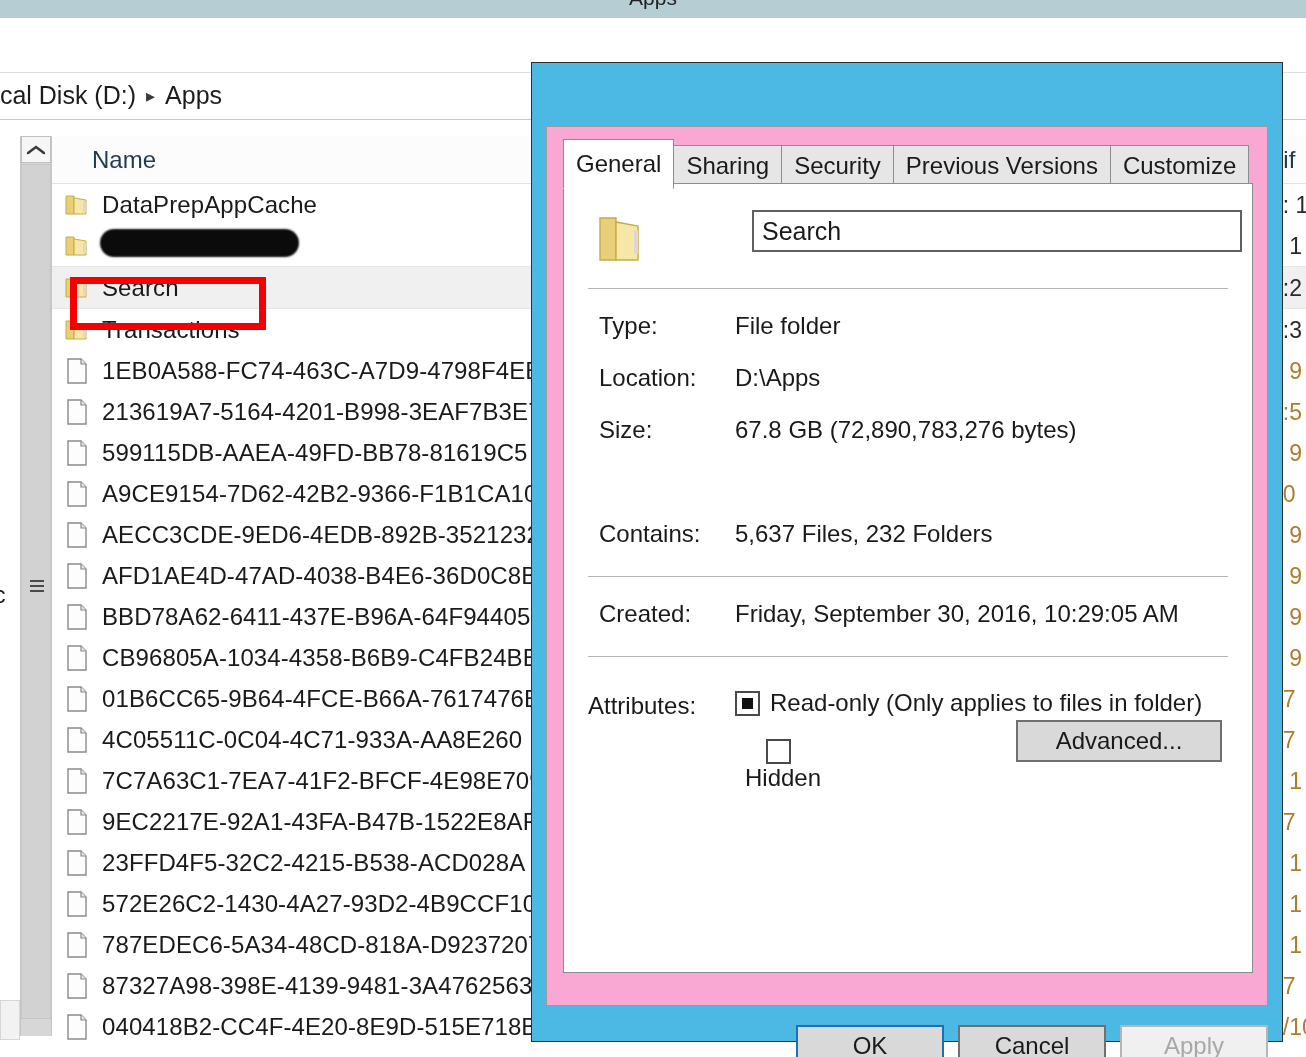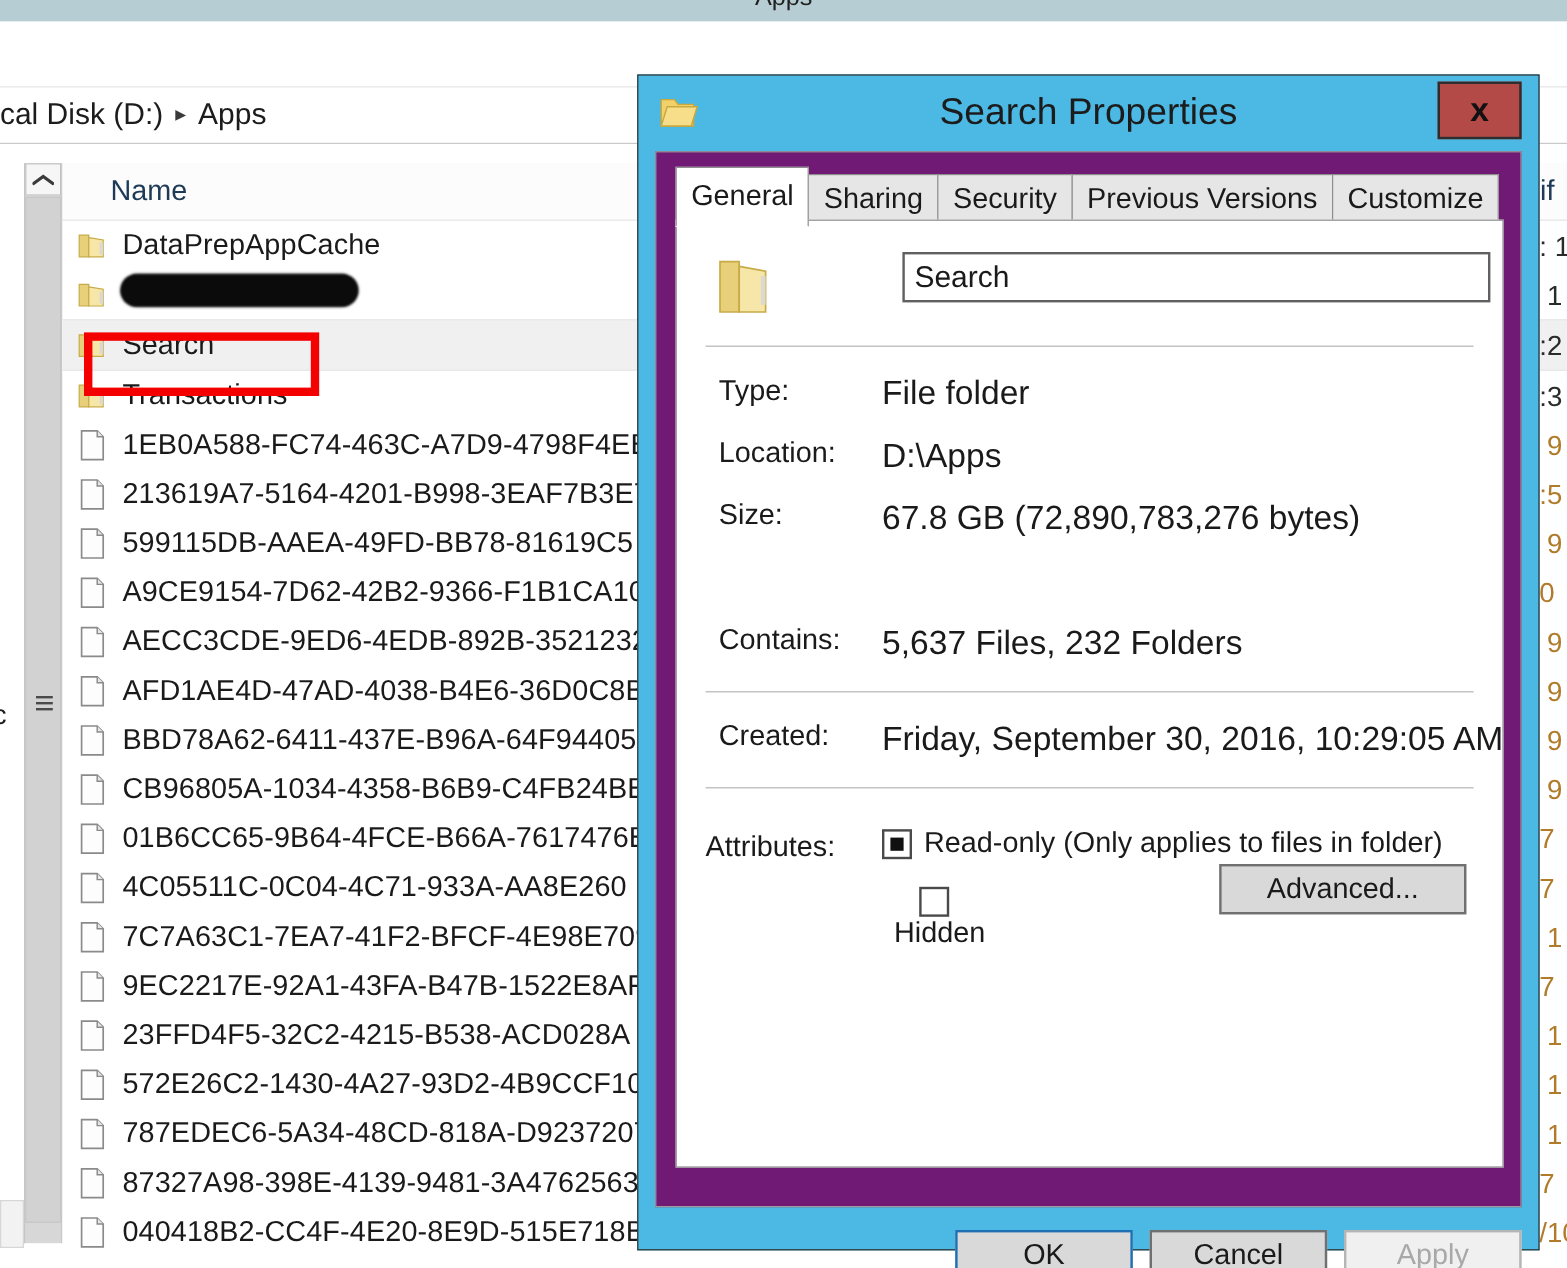--- a/index.html
+++ b/index.html
@@ -125,21 +125,21 @@
   }
   .dlg-close {
     position: absolute; right: 14px; top: 5px; width: 70px; height: 48px;
     background: #b34a48; border: 2px solid #2e2e2e; box-sizing: border-box;
     color: #111; font-size: 28px; font-weight: bold;
     display: flex; align-items: center; justify-content: center;
     cursor: pointer;
   }
   .dlg-body {
     position: absolute; left: 14px; top: 63px; width: 722px; height: 880px;
-    background: #701a75; border: 1px solid #9c9c9c; box-sizing: border-box;
+    background: #f9a8d4; border: 1px solid #9c9c9c; box-sizing: border-box;
   }
   .tabs { position: absolute; left: 16px; top: 12px; display: flex; align-items: flex-end; }
   .tab {
     font-size: 24px; color: #1a1a1a;
     padding: 6px 12px 8px 12px;
     background: #e6e6e6; border: 1px solid #8d8d8d; margin-right: -1px;
     box-sizing: border-box; cursor: pointer; white-space: nowrap;
   }
   .tab.active {
     background: #ffffff; border-bottom-color: #ffffff;
@@ -156,21 +156,21 @@
     position: absolute; left: 172px; top: 8px; width: 490px; height: 42px;
     background: #ffffff; border: 2px solid #606060; box-sizing: border-box;
     font-family: "Liberation Sans", sans-serif; font-size: 25px; color: #1a1a1a;
     padding: 2px 8px; outline: none;
   }
   .divider {
     position: absolute; left: 24px; width: 640px; height: 1px; background: #b5b5b5;
   }
   .prop-row { position: absolute; left: 24px; width: 650px; height: 34px; }
   .prop-label { position: absolute; left: 11px; top: 0; font-size: 24px; color: #1a1a1a; white-space: nowrap; }
-  .prop-value { position: absolute; left: 147px; top: 0; font-size: 28px; color: #1a1a1a; white-space: nowrap; }
+  .prop-value { position: absolute; left: 147px; top: 0; font-size: 24px; color: #1a1a1a; white-space: nowrap; }
 
   .attr-label { position: absolute; left: 24px; top: 508px; font-size: 24px; color: #1a1a1a; }
   .chk-row { position: absolute; left: 171px; display: flex; align-items: center; }
   .chk {
     width: 25px; height: 25px; background: #ffffff; border: 2px solid #4a4a4a;
     box-sizing: border-box; display: flex; align-items: center; justify-content: center;
     cursor: pointer; flex: 0 0 auto;
   }
   .chk .sq { width: 11px; height: 11px; background: #111; }
   .chk-label { font-size: 24px; color: #1a1a1a; margin-left: 10px; white-space: nowrap; }
@@ -447,30 +447,20 @@
         </div>
         <div class="name-cell">040418B2-CC4F-4E20-8E9D-515E718B7871</div>
         <div class="date-cell">4/10/2017 1</div>
       </div>
     </div>
 
   <div class="annotation-box"></div>
 
   <div class="dialog">
 
-    <div class="dlg-titlebar">
-      <span class="dlg-folder-icon">
-        <svg width="36" height="34" viewBox="0 0 36 34">
-          <path d="M3 6 L14 6 L17 10 L30 10 L30 28 L3 28 Z" fill="#f2d16b" stroke="#c9a83c" stroke-width="1.2"></path>
-          <path d="M8 12 L33 12 L28 28 L3 28 Z" fill="#f7de8a" stroke="#c9a83c" stroke-width="1.2"></path>
-        </svg>
-      </span>
-      <div class="dlg-title">Search Properties</div>
-      <div class="dlg-close">x</div>
-    </div>
 
     <div class="dlg-body">
 
       <div class="tabs">
         <div class="tab active">General</div>
         <div class="tab">Sharing</div>
         <div class="tab">Security</div>
         <div class="tab">Previous Versions</div>
         <div class="tab">Customize</div>
       </div>

